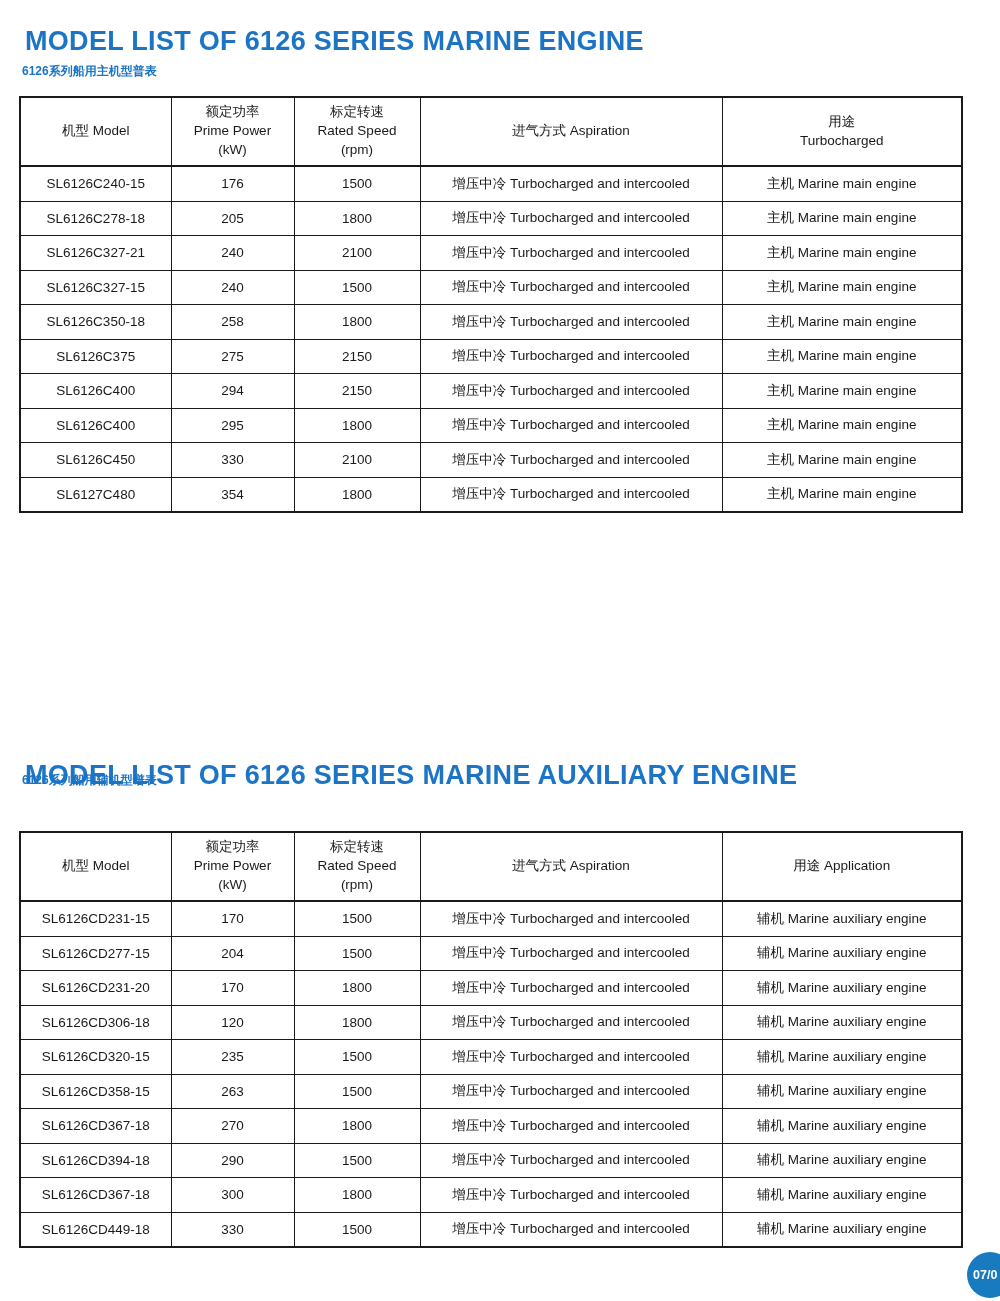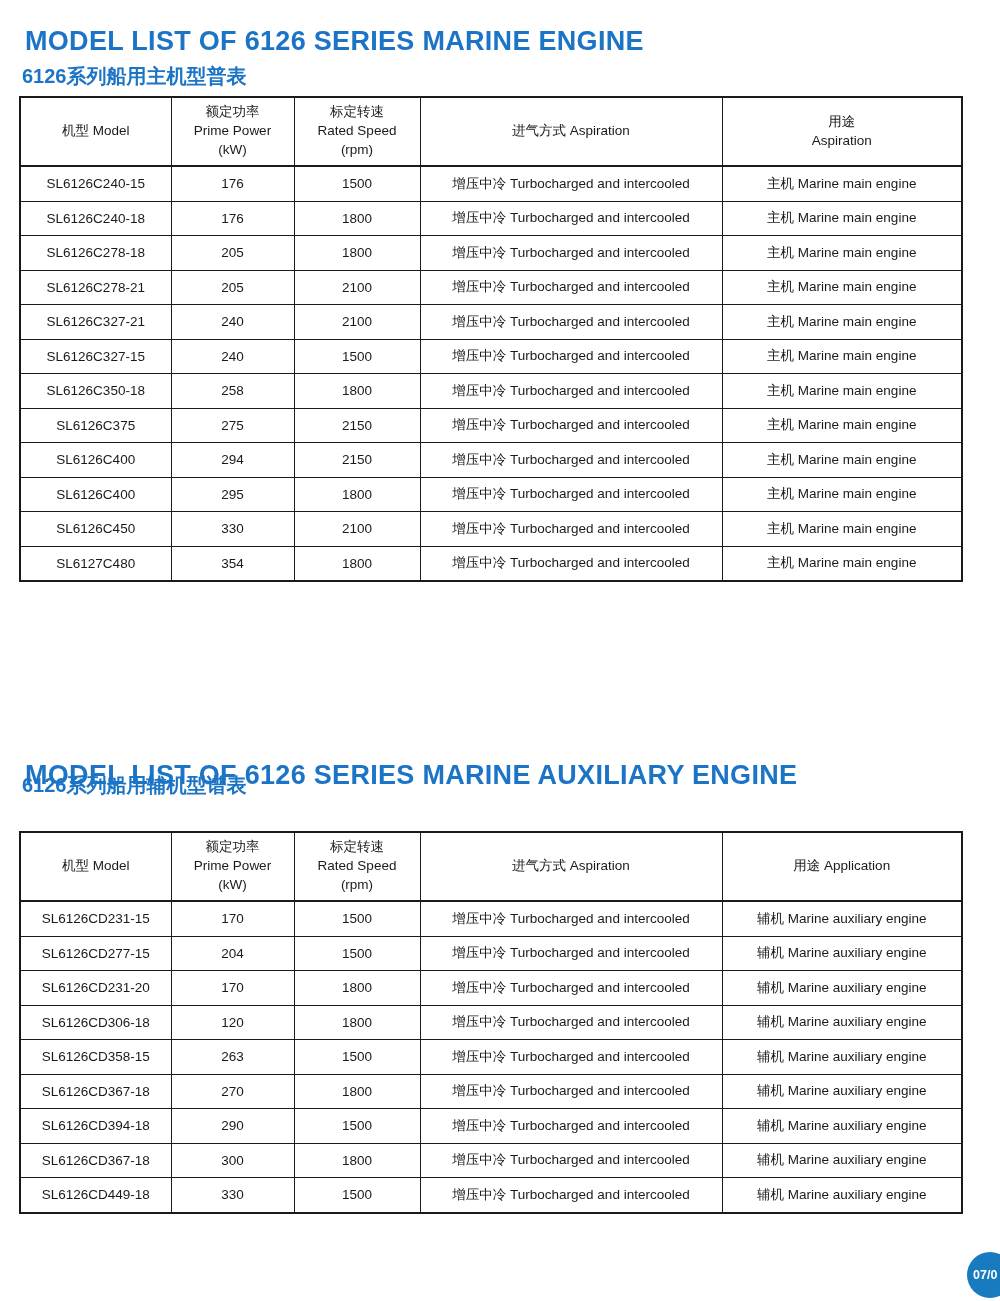--- a/index.html
+++ b/index.html
@@ -21,21 +21,21 @@
     color:#1b74c5;
     letter-spacing:0.3px;
     white-space:nowrap;
   }
   .title-1{top:26px;}
   .title-2{top:760px;text-align:right;}
   .subtitle{
     position:absolute;
     left:22px;
     margin:0;
-    font-size:20px;
+    font-size:12px;
     font-weight:bold;
     color:#1b74c5;
     white-space:nowrap;
   }
   .subtitle-1{top:63px;}
   .subtitle-2{top:772px;}
   table.engine-table{
     position:absolute;
     left:19px;
     width:942px;
@@ -107,49 +107,35 @@
       <tr>
         <th>机型 Model</th>
         <th>额定功率
 Prime Power
 (kW)</th>
         <th>标定转速
 Rated Speed
 (rpm)</th>
         <th>进气方式 Aspiration</th>
         <th>用途
-Aspiration</th>
+Turbocharged</th>
       </tr>
     </thead>
     <tbody>
         <tr>
           <td>SL6126C240-15</td>
           <td>176</td>
           <td>1500</td>
           <td>增压中冷 Turbocharged and intercooled</td>
           <td>主机 Marine main engine</td>
         </tr>
         <tr>
-          <td>SL6126C240-18</td>
-          <td>176</td>
-          <td>1800</td>
-          <td>增压中冷 Turbocharged and intercooled</td>
-          <td>主机 Marine main engine</td>
-        </tr>
-        <tr>
           <td>SL6126C278-18</td>
           <td>205</td>
           <td>1800</td>
-          <td>增压中冷 Turbocharged and intercooled</td>
-          <td>主机 Marine main engine</td>
-        </tr>
-        <tr>
-          <td>SL6126C278-21</td>
-          <td>205</td>
-          <td>2100</td>
           <td>增压中冷 Turbocharged and intercooled</td>
           <td>主机 Marine main engine</td>
         </tr>
         <tr>
           <td>SL6126C327-21</td>
           <td>240</td>
           <td>2100</td>
           <td>增压中冷 Turbocharged and intercooled</td>
           <td>主机 Marine main engine</td>
         </tr>
@@ -253,20 +239,27 @@
           <td>辅机 Marine auxiliary engine</td>
         </tr>
         <tr>
           <td>SL6126CD306-18</td>
           <td>120</td>
           <td>1800</td>
           <td>增压中冷 Turbocharged and intercooled</td>
           <td>辅机 Marine auxiliary engine</td>
         </tr>
         <tr>
+          <td>SL6126CD320-15</td>
+          <td>235</td>
+          <td>1500</td>
+          <td>增压中冷 Turbocharged and intercooled</td>
+          <td>辅机 Marine auxiliary engine</td>
+        </tr>
+        <tr>
           <td>SL6126CD358-15</td>
           <td>263</td>
           <td>1500</td>
           <td>增压中冷 Turbocharged and intercooled</td>
           <td>辅机 Marine auxiliary engine</td>
         </tr>
         <tr>
           <td>SL6126CD367-18</td>
           <td>270</td>
           <td>1800</td>

